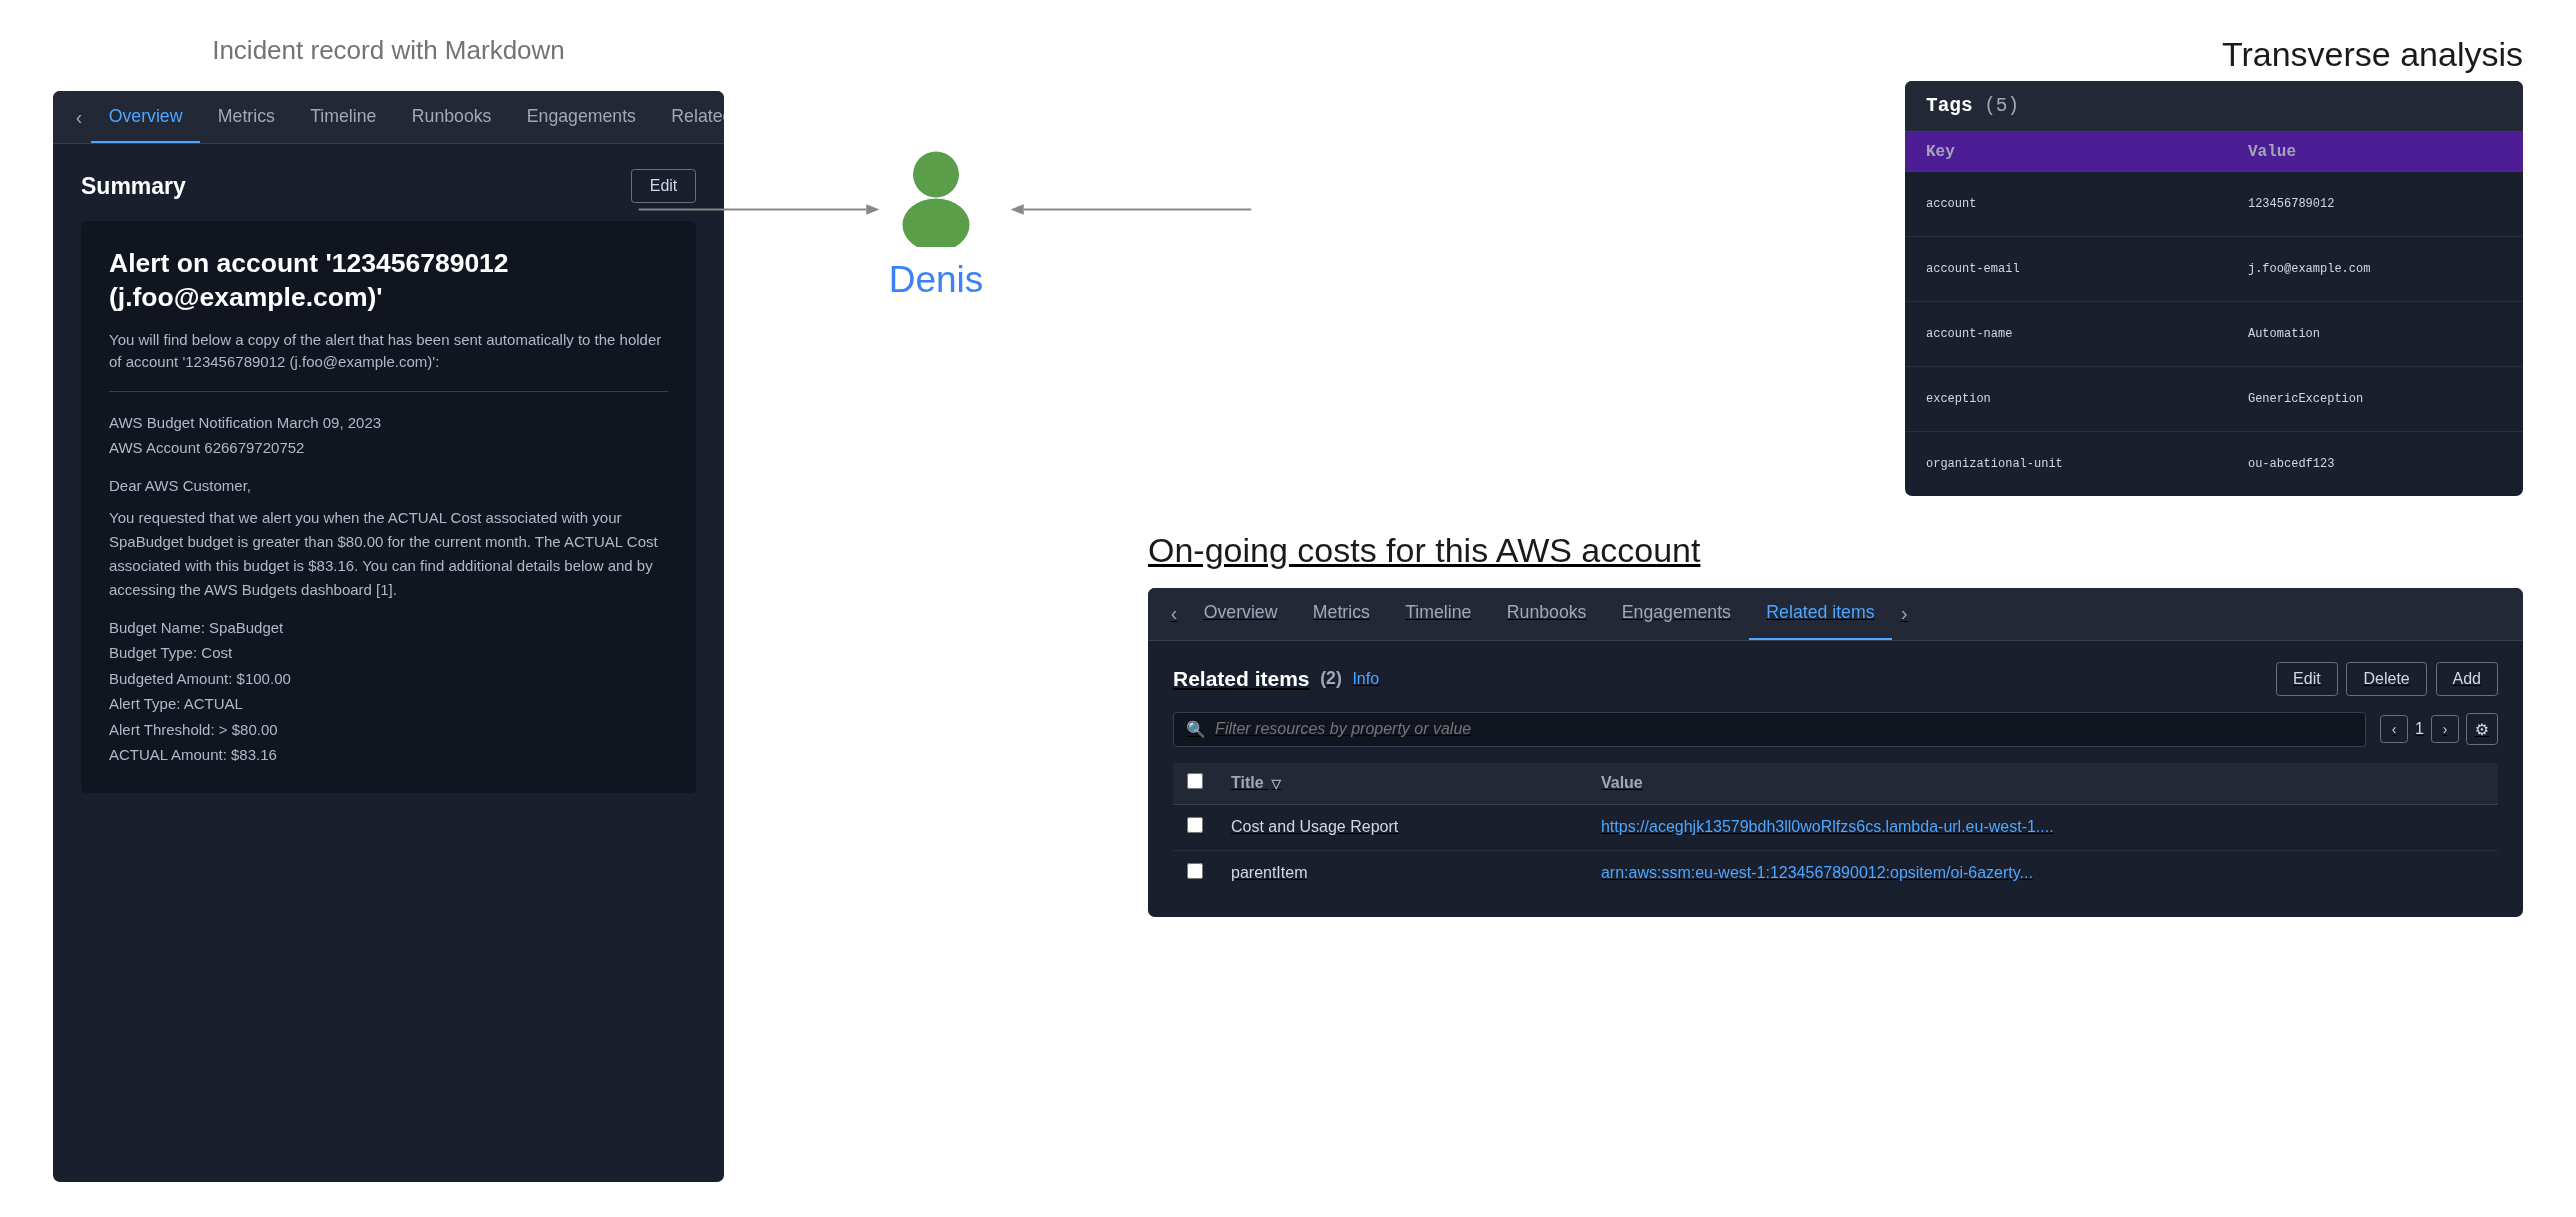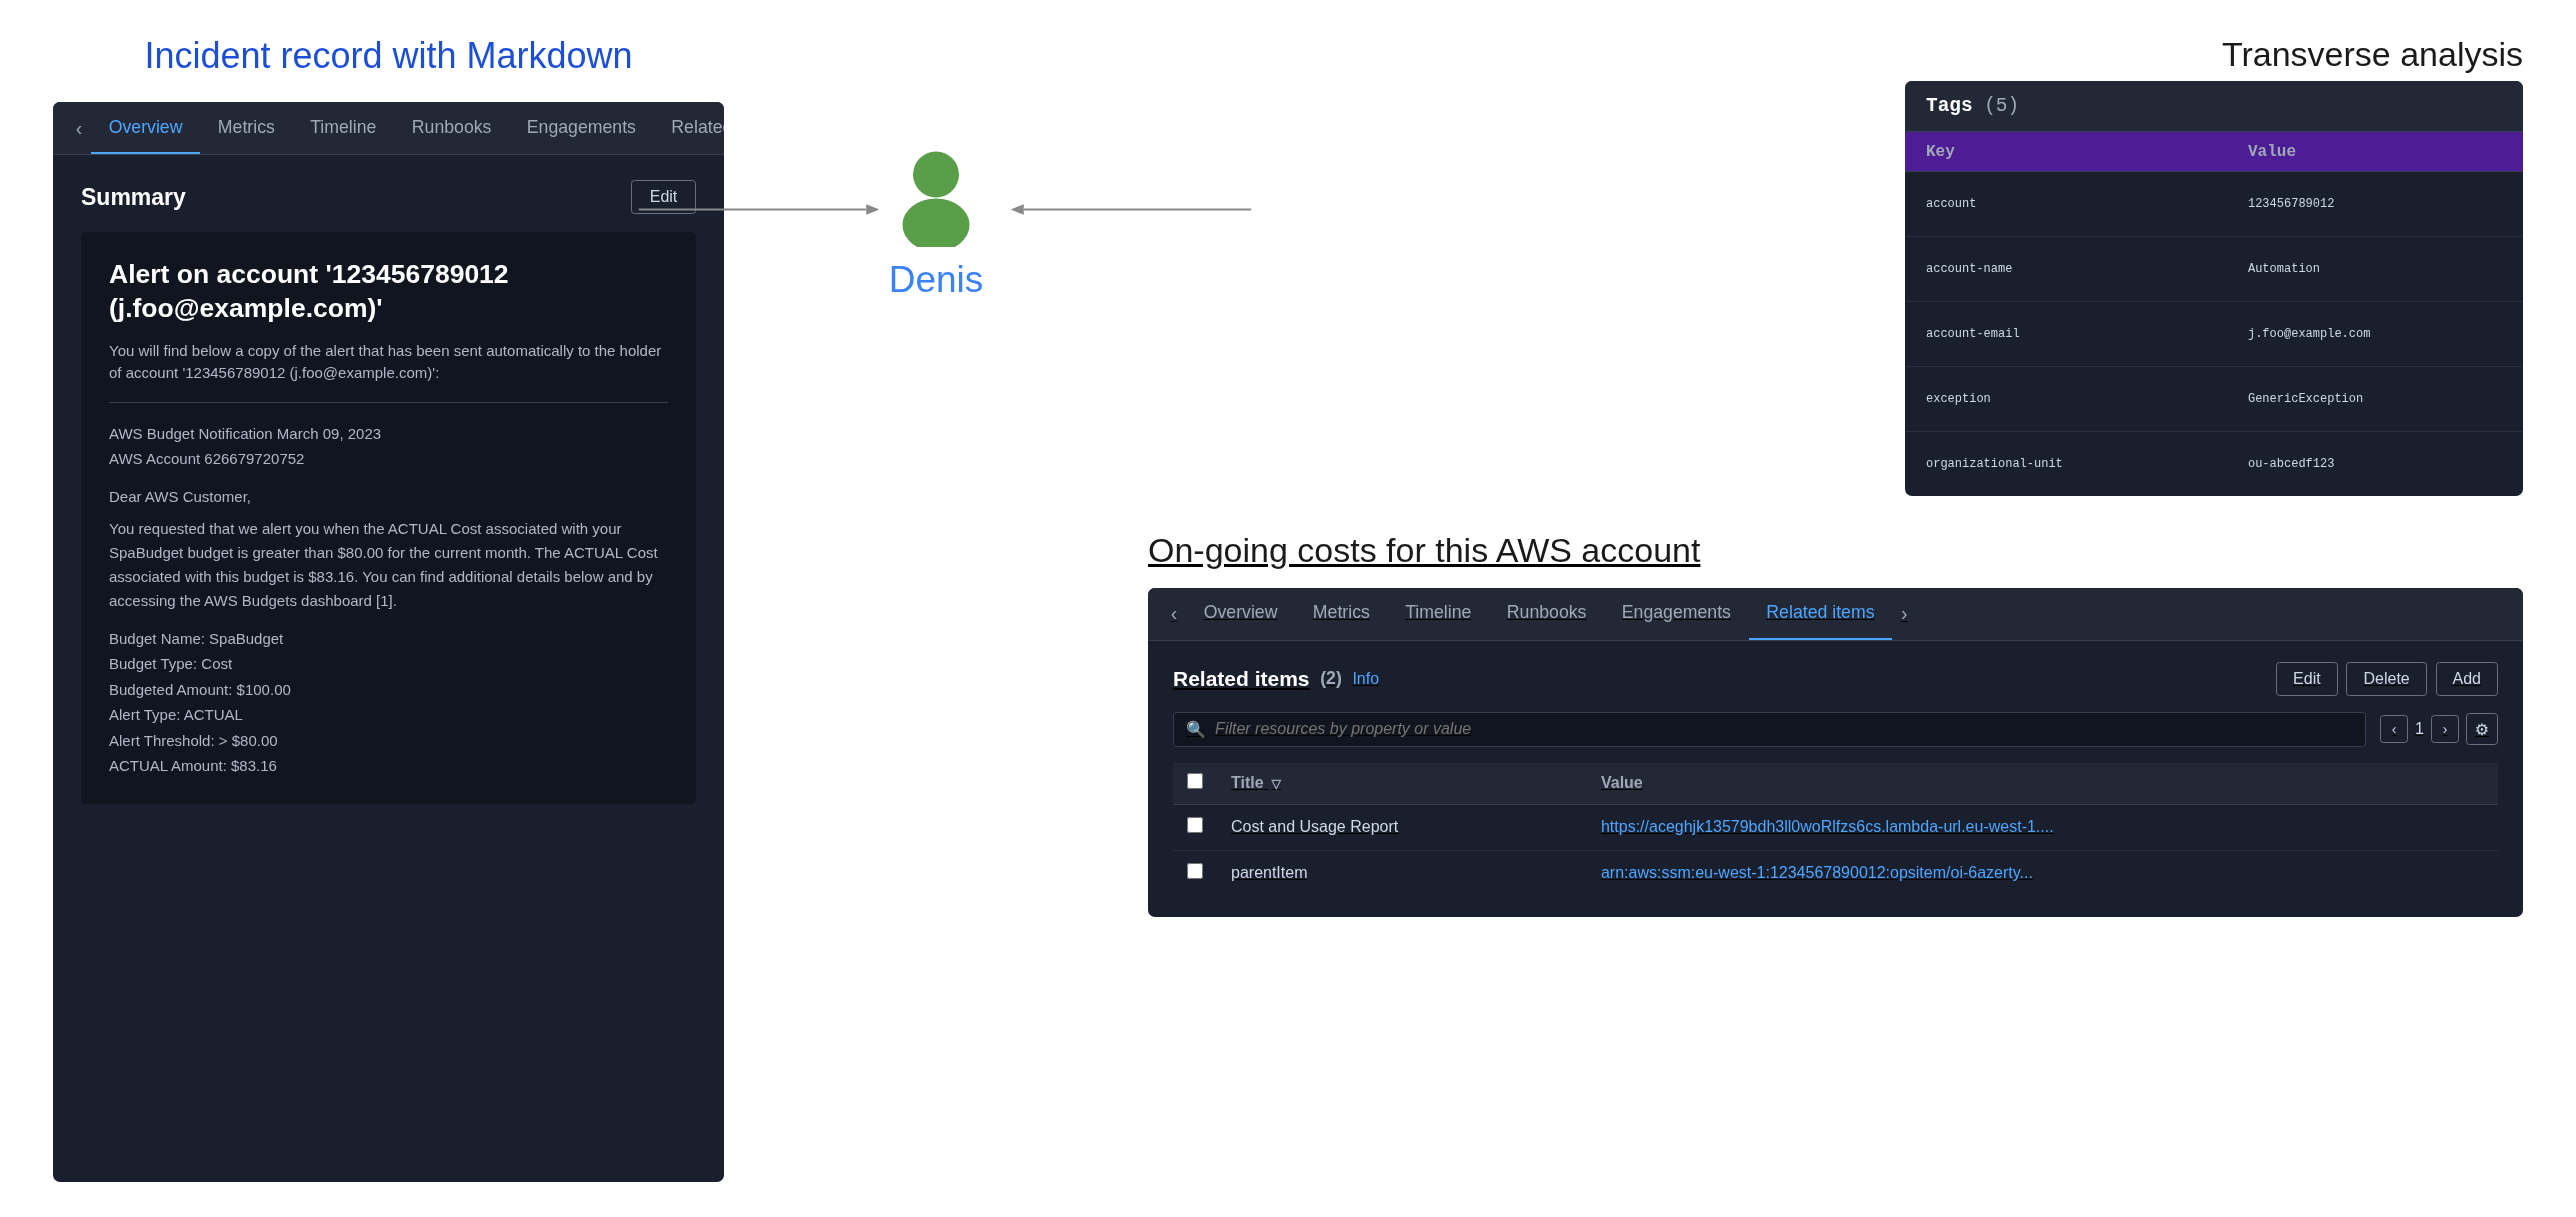--- a/index.html
+++ b/index.html
@@ -24,23 +24,23 @@
 
     
     .left-column {
       display: flex;
       flex-direction: column;
       width: 671px;
       flex-shrink: 0;
     }
 
     .section-title {
-      font-size: 36px;
+      font-size: 26px;
       font-weight: 400;
-      color: #1d4ed8;
+      color: #737373;
       text-align: center;
       margin-bottom: 25px;
     }
 
     
     .dark-panel {
       background: #1a1f2e;
       border-radius: 7px;
       overflow: hidden;
       flex: 1;
@@ -556,26 +556,26 @@
               <th>Key</th>
               <th>Value</th>
             </tr>
           </thead>
           <tbody id="tags-tbody">
           <tr>
       <td>account</td>
       <td>123456789012</td>
     </tr>
               <tr>
+      <td>account-email</td>
+      <td>j.foo@example.com</td>
+    </tr>
+              <tr>
       <td>account-name</td>
       <td>Automation</td>
-    </tr>
-              <tr>
-      <td>account-email</td>
-      <td>j.foo@example.com</td>
     </tr>
               <tr>
       <td>exception</td>
       <td>GenericException</td>
     </tr>
               <tr>
       <td>organizational-unit</td>
       <td>ou-abcedf123</td>
     </tr>
             </tbody>

